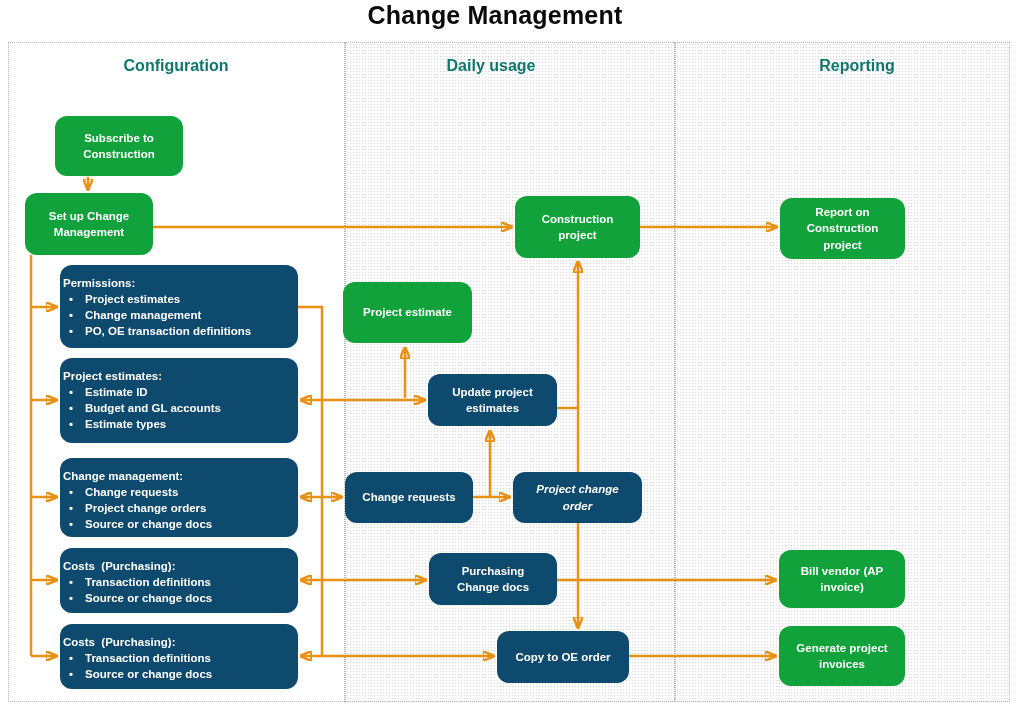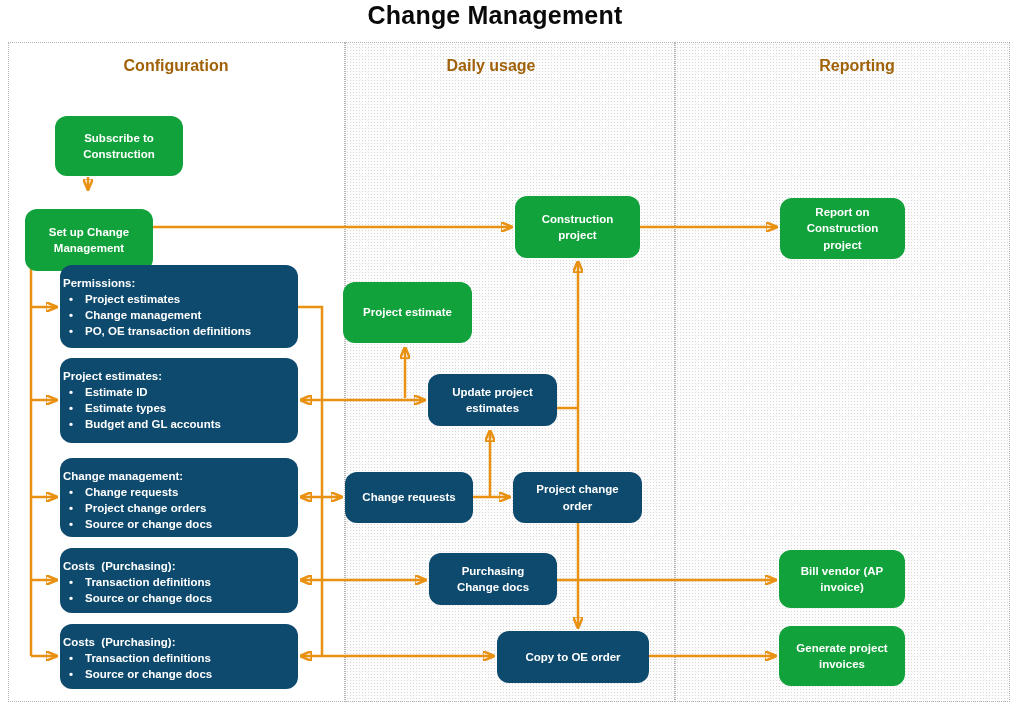--- a/index.html
+++ b/index.html
@@ -11,21 +11,21 @@
     position:absolute;top:1px;left:495px;transform:translateX(-50%);
     font-size:25px;font-weight:700;color:#0a0a0a;white-space:nowrap;letter-spacing:0.2px;
   }
   .col{position:absolute;top:42px;height:660px;border:1.5px dotted #b5b5b5;box-sizing:border-box;}
   .col.stipple{
     background-image:radial-gradient(#d7d7d7 0.9px, transparent 1px);
     background-size:3px 3px;background-color:#fdfdfd;
   }
   .col-header{
     position:absolute;top:57px;transform:translateX(-50%);
-    font-size:16px;font-weight:700;color:#a16207;white-space:nowrap;z-index:3;
+    font-size:16px;font-weight:700;color:#0f766e;white-space:nowrap;z-index:3;
   }
   .node{
     position:absolute;box-sizing:border-box;color:#ffffff;z-index:2;
     font-size:11.5px;font-weight:600;line-height:1.4;
   }
   .green{background:#12A23B;border-radius:12px;}
   .blue{background:#0E4A6E;border-radius:12px;}
   .centered{display:flex;align-items:center;justify-content:center;text-align:center;padding:4px 12px;}
   .list-box{padding:10px 8px 8px 3px;}
   .list-title{font-size:11.5px;line-height:16px;white-space:pre-wrap;}
@@ -94,39 +94,39 @@
 
     <path class="ms me" d="M301,656 L493,656"></path>
 
     <path class="me" d="M625,656 L775,656"></path>
   </svg>
 
   <div class="node green centered" style="left:24px;top:116px;width:128px;height:60px;margin-left:31px;">
     <span>Subscribe to Construction</span>
   </div>
 
-  <div class="node green centered" style="left:25px;top:209px;width:128px;height:62px;">
+  <div class="node green centered" style="left:25px;top:193px;width:128px;height:62px;">
     <span>Set up Change Management</span>
   </div>
 
   <div class="node blue list-box" style="left:60px;top:265px;width:238px;height:83px;">
     <div class="list-title">Permissions:</div>
     <ul>
       <li>Project estimates</li>
       <li>Change management</li>
       <li>PO, OE transaction definitions</li>
     </ul>
   </div>
 
   <div class="node blue list-box" style="left:60px;top:358px;width:238px;height:85px;">
     <div class="list-title">Project estimates:</div>
     <ul>
       <li>Estimate ID</li>
+      <li>Budget and GL accounts</li>
       <li>Estimate types</li>
-      <li>Budget and GL accounts</li>
     </ul>
   </div>
 
   <div class="node blue list-box" style="left:60px;top:458px;width:238px;height:79px;">
     <div class="list-title">Change management:</div>
     <ul>
       <li>Change requests</li>
       <li>Project change orders</li>
       <li>Source or change docs</li>
     </ul>
@@ -157,29 +157,29 @@
   </div>
 
   <div class="node blue centered" style="left:428px;top:374px;width:129px;height:52px;">
     <span>Update project estimates</span>
   </div>
 
   <div class="node blue centered" style="left:345px;top:472px;width:128px;height:51px;">
     <span>Change requests</span>
   </div>
 
-  <div class="node blue centered" style="left:513px;top:472px;width:129px;height:51px;">
+  <div class="node blue centered" style="left:513px;top:472px;width:129px;height:51px;font-style:italic;">
     <span>Project change order</span>
   </div>
 
   <div class="node blue centered" style="left:429px;top:553px;width:128px;height:52px;">
     <span>Purchasing Change docs</span>
   </div>
 
-  <div class="node blue centered" style="left:497px;top:631px;width:152px;height:52px;">
+  <div class="node blue centered" style="left:497px;top:631px;width:132px;height:52px;">
     <span>Copy to OE order</span>
   </div>
 
   <div class="node green centered" style="left:780px;top:198px;width:125px;height:61px;">
     <span>Report on Construction project</span>
   </div>
 
   <div class="node green centered" style="left:779px;top:550px;width:126px;height:58px;">
     <span>Bill vendor (AP invoice)</span>
   </div>

